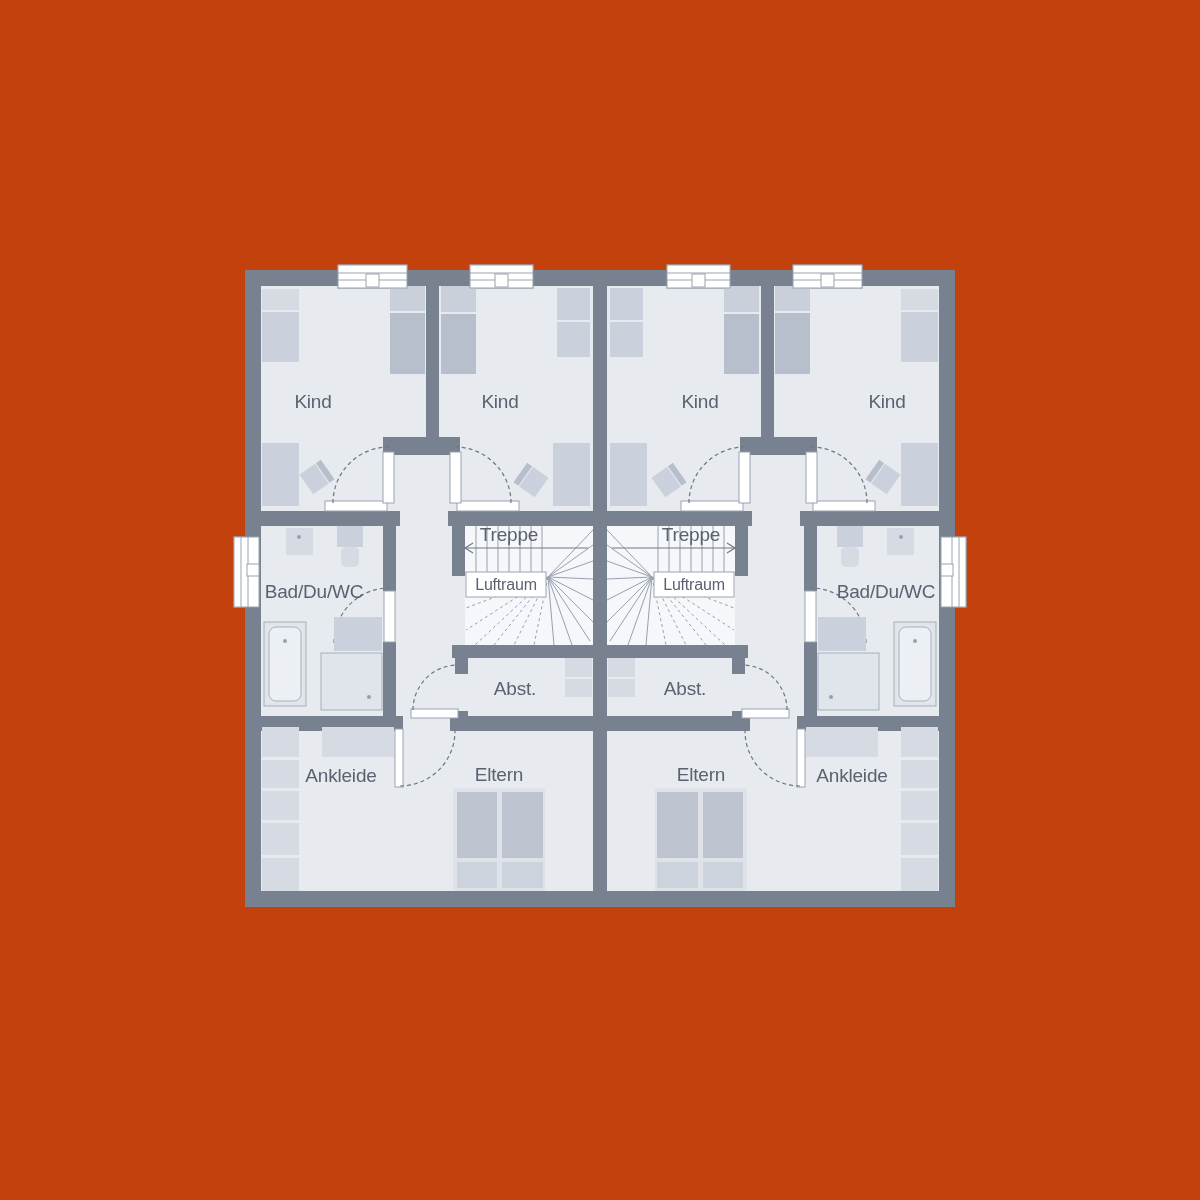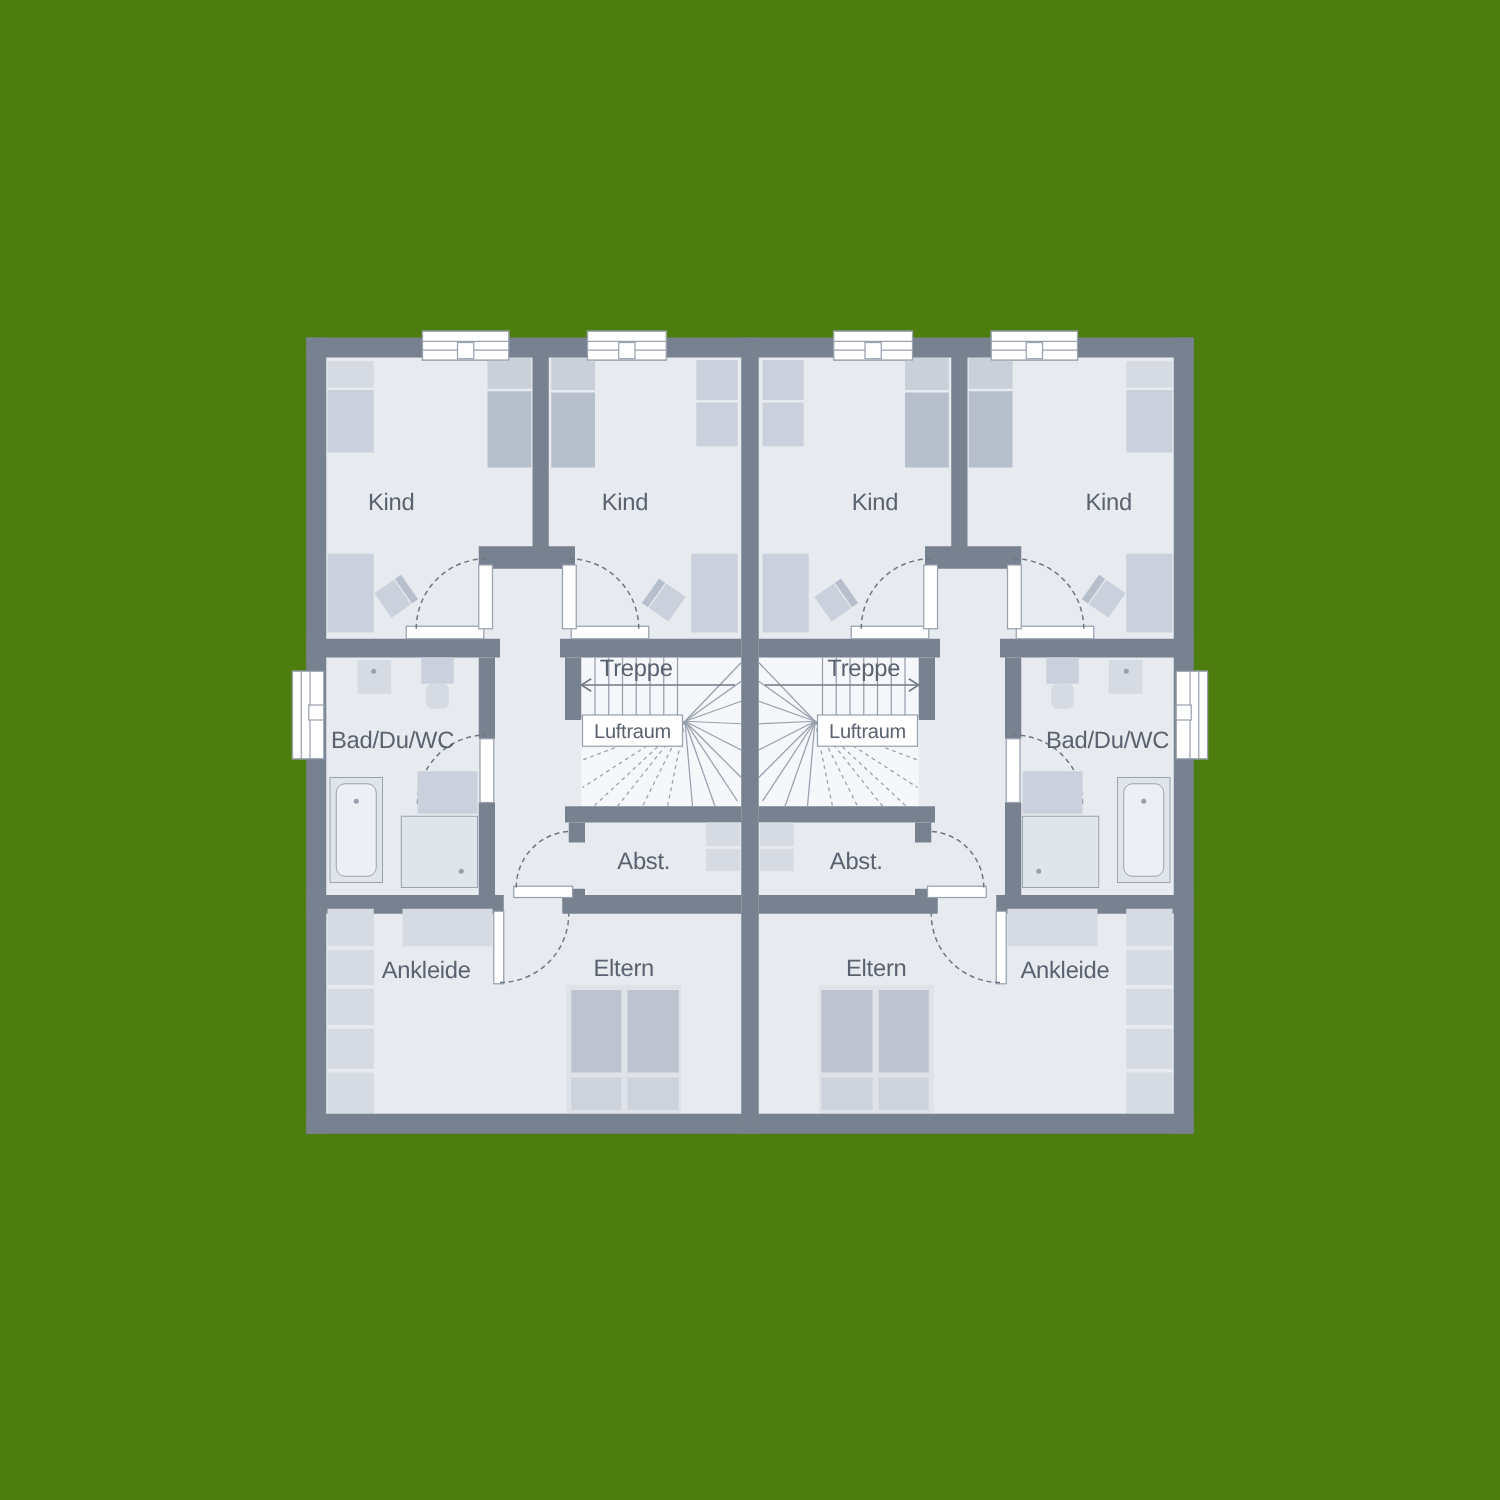--- a/index.html
+++ b/index.html
@@ -1,16 +1,16 @@
 <!DOCTYPE html>
 <html style="--wall: #77818F; --floor: #E7EAEF; --stairbg: #F5F7FA; --fmid: #CBD1DC; --flight: #D6DBE3; --fxlight: #E0E4EB; --ftub: #ECEFF3; --kbed: #B7BFCD; --kpillow: #C9D0DA; --fmatt: #BDC4D0; --bedframe: #DFE3E9; --pillow: #CDD3DC; --line: #98A0AE; --linestrong: #9AA2B0; --ink: #6E7784; --text: #5A6270;"><head>
 <meta charset="utf-8">
 <style>
   html,body{margin:0;padding:0;background:#ffffff;}
-  .stage{width:1200px;height:1200px;background:#4d7c0f;position:relative;overflow:hidden;
+  .stage{width:1200px;height:1200px;background:#c2410c;position:relative;overflow:hidden;
          font-family:"Liberation Sans", sans-serif;}
   svg{display:block;}
   .wall{fill:var(--wall);}
   .floor{fill:var(--floor);}
   .stairbg{fill:var(--stairbg);}
   .sline{stroke:var(--line);stroke-width:1;fill:none;}
   .sdash{stroke:var(--line);stroke-width:1;fill:none;stroke-dasharray:3 3;}
   .door{stroke:var(--ink);stroke-width:1.2;fill:none;stroke-dasharray:4 3;}
   .leaf{fill:#ffffff;stroke:var(--linestrong);stroke-width:1;}
   .winframe{fill:#ffffff;stroke:var(--linestrong);stroke-width:1;}

